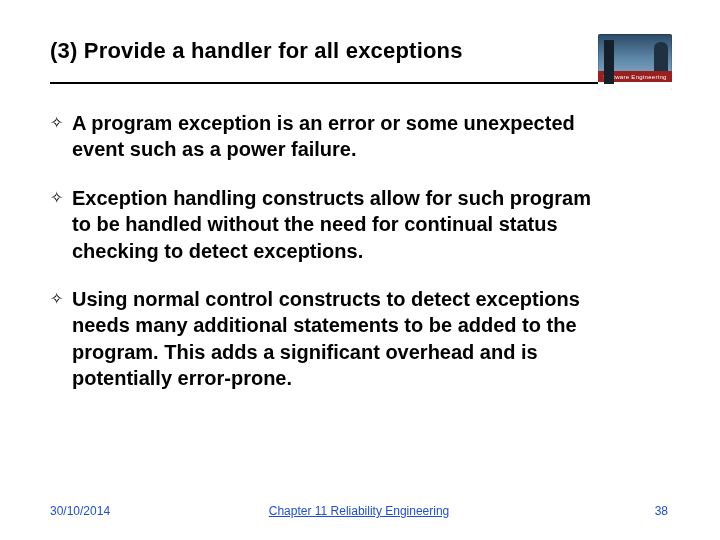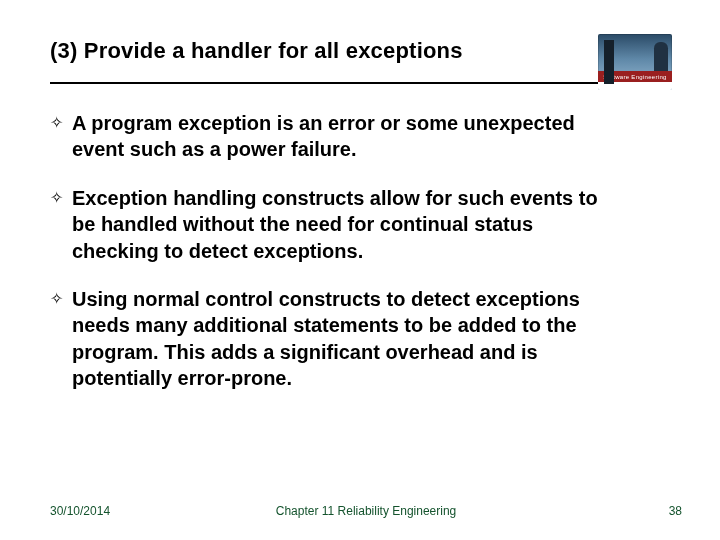--- a/index.html
+++ b/index.html
@@ -10,22 +10,22 @@
   .logo { position: absolute; top: 34px; right: 48px; width: 74px; height: 56px; background: linear-gradient(180deg,#2a4a66 0%, #5f88a8 45%, #9bbdd6 100%); border-radius: 2px; box-shadow: 0 0 0 1px rgba(0,0,0,0.15) inset; overflow: hidden; }
   .logo::before { content:""; position:absolute; left:56px; top:8px; width:14px; height:38px; background:#203142; border-radius:7px 7px 8px 8px; }
   .logo::after { content:""; position:absolute; left:6px; top:6px; width:10px; height:44px; background:#15202b; }
   .logo .band { position:absolute; left:0; right:0; bottom:8px; height:11px; background:#9a1f1f; display:flex; align-items:center; justify-content:center; }
   .logo .band span { color:#fff; font-size:6px; letter-spacing:0.3px; white-space:nowrap; }
   .logo .sub { position:absolute; left:0; right:0; bottom:0; height:8px; background:#fff; color:#6b7680; font-size:5px; text-align:center; line-height:8px; }
   .body { margin-top: 26px; }
   .bullet { display: flex; align-items: flex-start; font-size: 20px; line-height: 1.32; margin-bottom: 22px; max-width: 560px; }
   .bullet .sym { width: 22px; flex: 0 0 22px; font-size: 16px; line-height: 1.65; color: #000; }
   .bullet .txt { flex: 1 1 auto; font-weight: bold; }
-  .footer { position: absolute; left: 50px; right: 38px; bottom: 22px; display: flex; justify-content: space-between; align-items: flex-start; font-size: 12px; color: #14532d; }
-  .footer .center { position: absolute; left: 0; right: 0; text-align: center; }
+  .footer { position: absolute; left: 50px; right: 52px; bottom: 22px; display: flex; justify-content: space-between; align-items: flex-start; font-size: 12px; color: #1d4ed8; }
+  .footer .center { position: absolute; left: 0; right: 0; text-align: center; text-decoration: underline; }
   .footer .right { margin-left: auto; }
 </style>
 </head>
 <body>
 
 <div class="slide">
 
   <div class="logo">
     <div class="band">
         <span>Software Engineering</span>
@@ -36,21 +36,21 @@
   <h1 class="title">(3) Provide a handler for all exceptions</h1>
   <hr class="divider">
 
   <div class="body">
     <div class="bullet">
       <span class="sym">✧</span>
       <span class="txt">A program exception is an error or some unexpected event such as a power failure.</span>
     </div>
     <div class="bullet">
       <span class="sym">✧</span>
-      <span class="txt">Exception handling constructs allow for such events to be handled without the need for continual status checking to detect exceptions.</span>
+      <span class="txt">Exception handling constructs allow for such program to be handled without the need for continual status checking to detect exceptions.</span>
     </div>
     <div class="bullet">
       <span class="sym">✧</span>
       <span class="txt">Using normal control constructs to detect exceptions needs many additional statements to be added to the program. This adds a significant overhead and is potentially error-prone.</span>
     </div>
   </div>
 
   <div class="footer">
     <span>30/10/2014</span>
     <span class="center">Chapter 11 Reliability Engineering</span>

